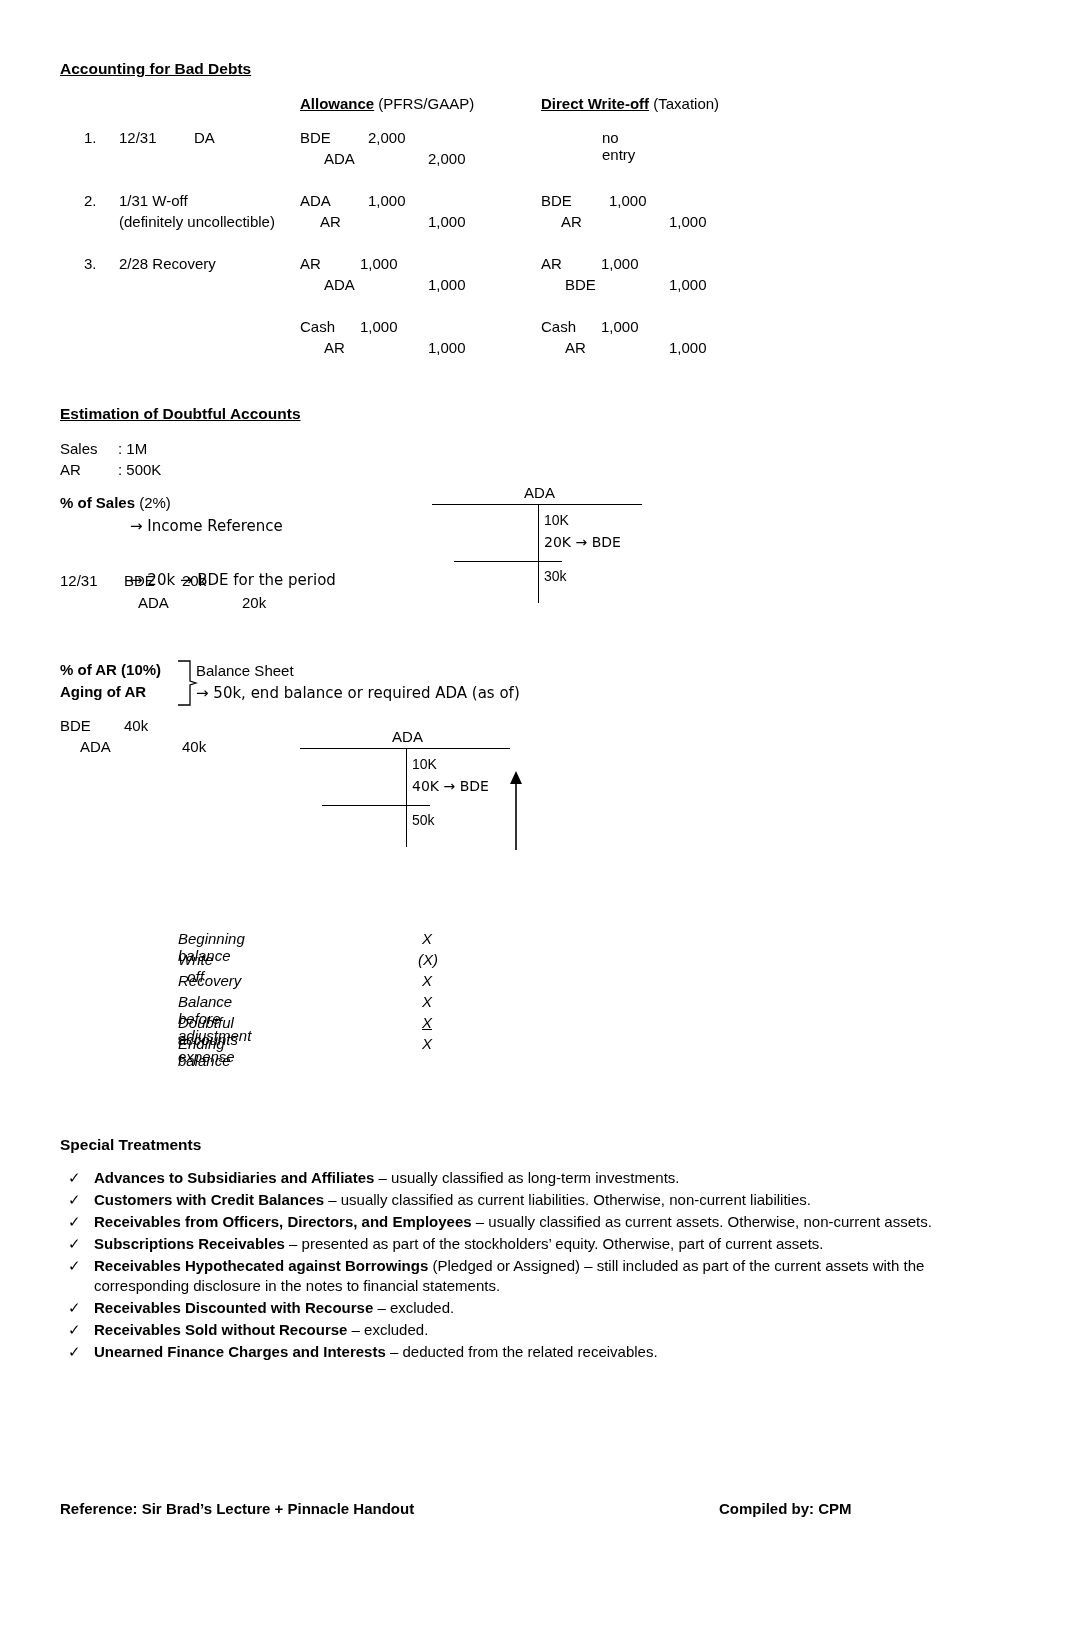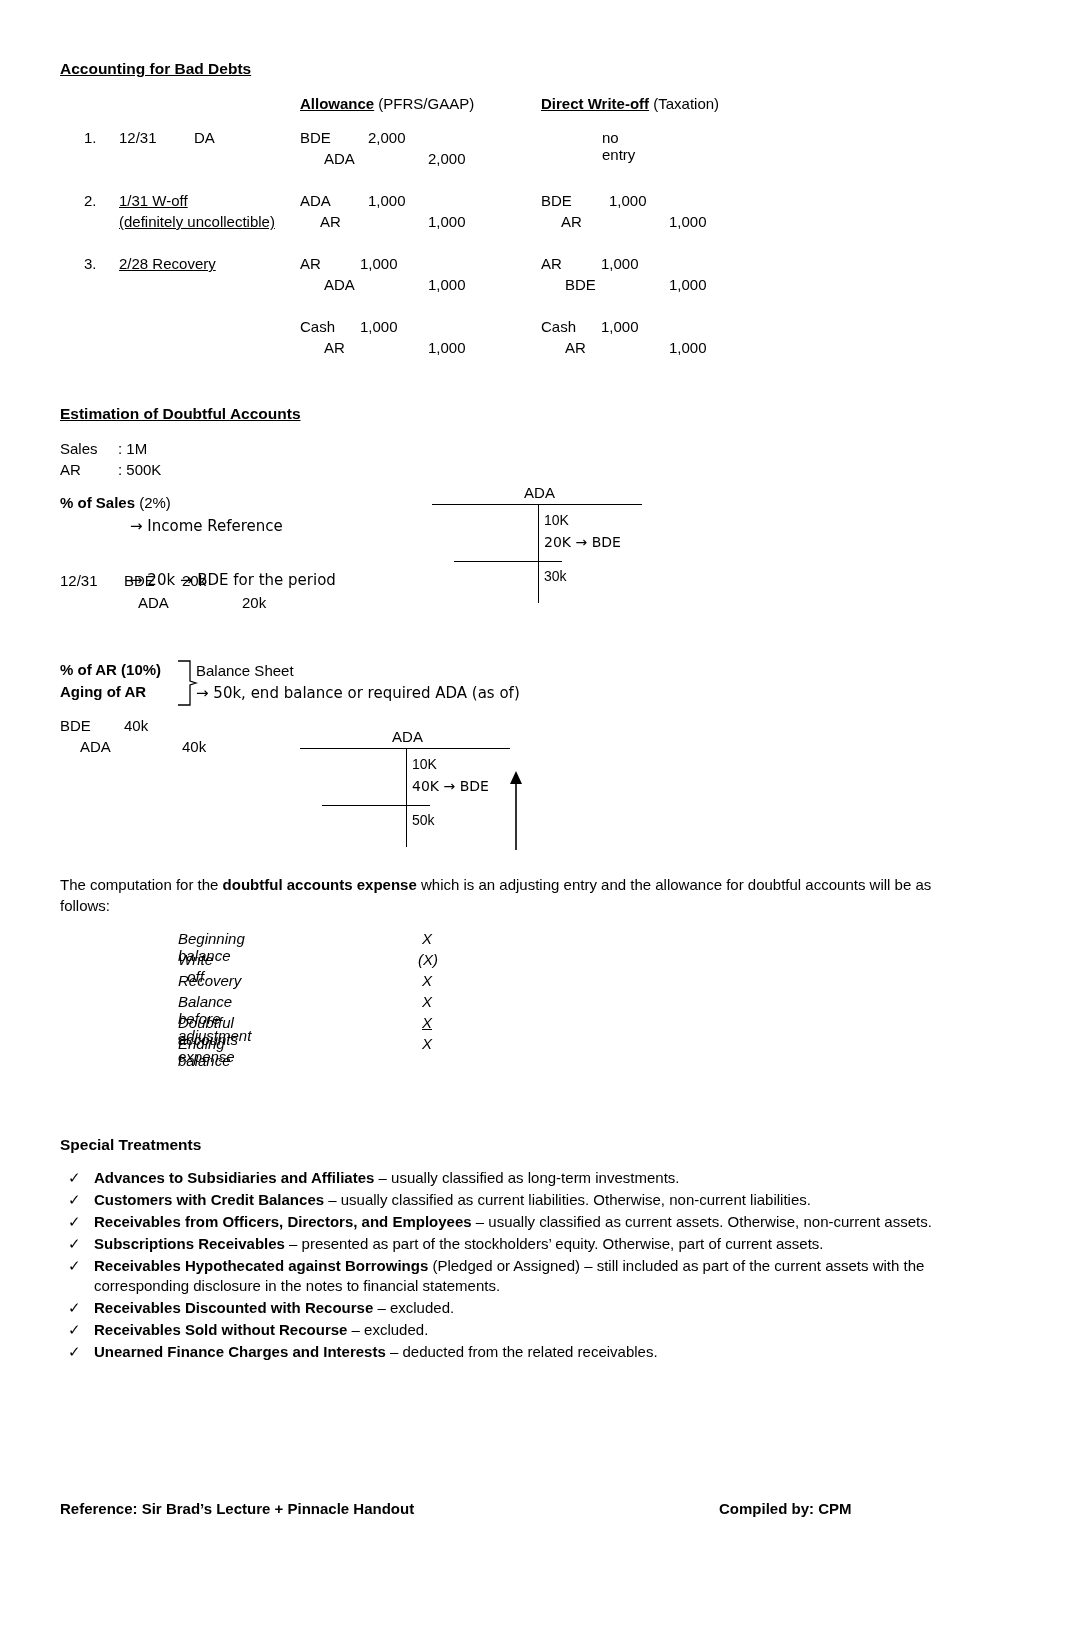--- a/index.html
+++ b/index.html
@@ -19,21 +19,21 @@
     position: relative;
     width: 1080px;
     height: 1651px;
     padding: 0;
     box-sizing: border-box;
   }
   .abs { position: absolute; }
   .u { text-decoration: underline; }
   .b { font-weight: bold; }
   .i { font-style: italic; }
-  .nowrap { white-space: nowrap; text-decoration: underline; }
+  .nowrap { white-space: nowrap; }
 
   
   .section-title {
     font-weight: bold;
     font-size: 15.5px;
     text-decoration: underline;
   }
 
   
   .t-acct { position: absolute; }
@@ -214,23 +214,20 @@
       <div class="t-item arrow" style="left:112px; top:28px;">40K → BDE</div>
       <div class="t-item" style="left:112px; top:62px;">50k</div>
     </div>
   </div>
 
   <svg class="abs" style="left:505px; top:768px;" width="22" height="82">
     <line x1="11" y1="82" x2="11" y2="10" stroke="#000" stroke-width="1.6"></line>
     <path d="M11 3 L5 16 L17 16 Z" fill="#000"></path>
   </svg>
 
-  <div class="abs" style="left:60px; top:874px; width:910px; line-height:21px;">
-    <span>The computation for the </span><span class="b">doubtful accounts expense</span><span> which is an adjusting entry and the allowance for doubtful accounts will be as follows:</span>
-  </div>
 
   <div class="abs" style="left:178px; top:930px;">
     <div style="position:relative; height:21px;">
       <span class="abs i" style="left:0; top:0;">Beginning balance</span>
       <span class="abs i" style="left:244px; top:0;">X</span>
     </div>
     <div style="position:relative; height:21px;">
       <span class="abs i" style="left:0; top:0;text-align:center;">Write off</span>
       <span class="abs i" style="left:240px; top:0;">(X)</span>
     </div>

